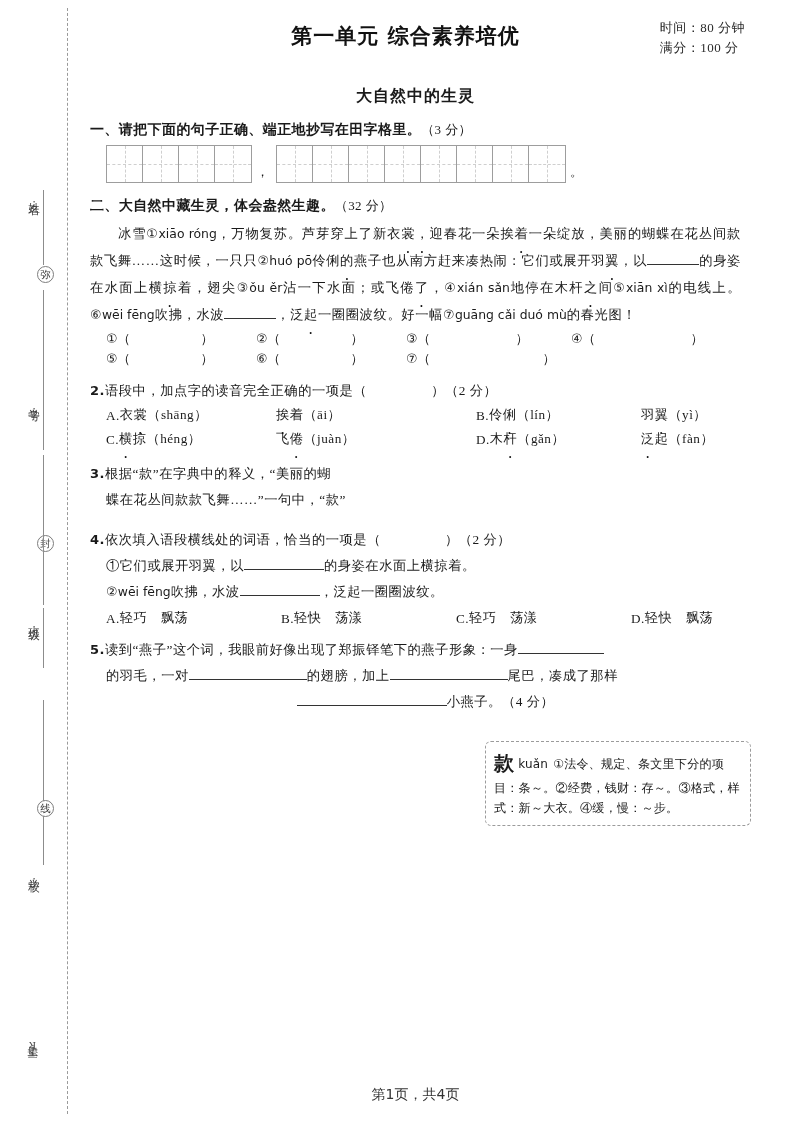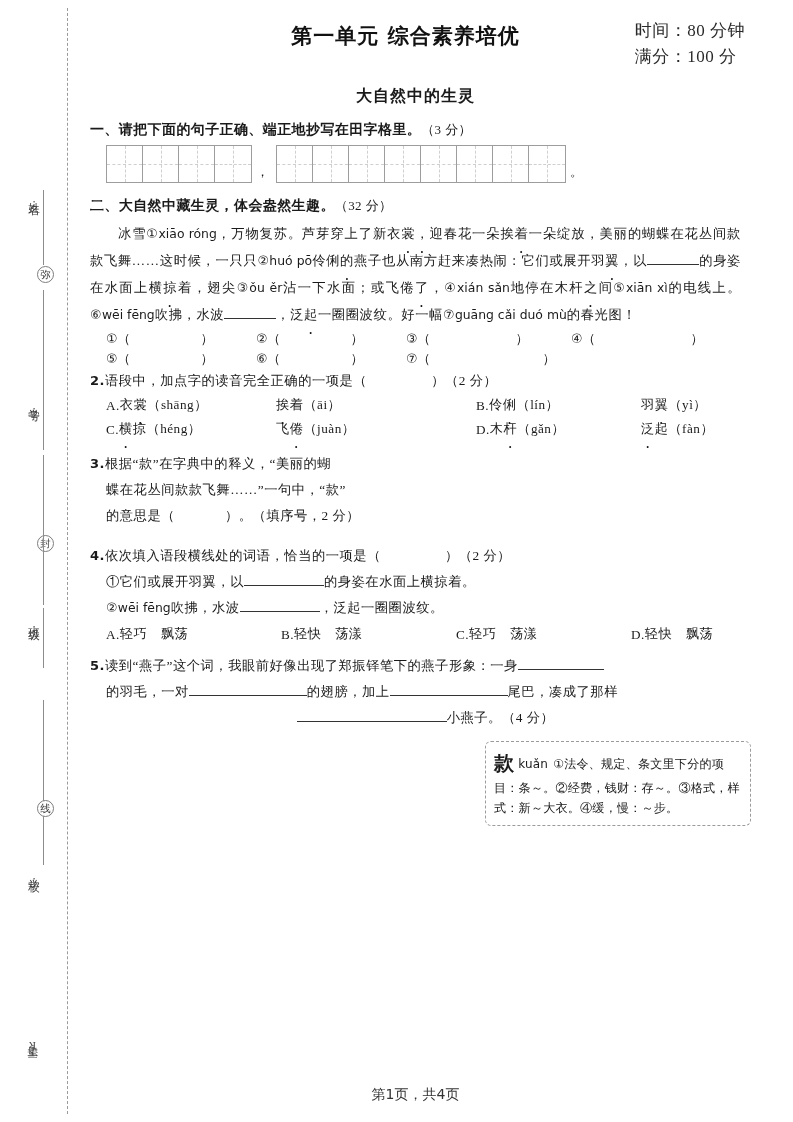--- a/index.html
+++ b/index.html
@@ -57,21 +57,21 @@
   
   .header { position: relative; height: 66px; padding-top: 18px; }
   .main-title {
     text-align: center; font-size: 21px; font-weight: bold;
     font-family: "DejaVu Sans", "Liberation Sans", sans-serif;
     letter-spacing: 1px; color: #111;
     padding-right: 20px;
   }
   .exam-meta {
     position: absolute; right: 0; top: 14px;
-    font-size: 17px; line-height: 1.55; color: #2a2a2a;
+    font-size: 13px; line-height: 1.55; color: #2a2a2a;
     text-align: left; letter-spacing: .5px;
   }
 
   
   .banner {
     margin: 6px 8px 0 6px;
     background: #f1f0ee;
     border-radius: 4px;
     padding: 7px 12px;
     font-size: 12.3px;
@@ -281,21 +281,21 @@
         <span class="brk">）</span>
       </span>
     <span class="fill-item">
         <span class="cnum">⑦</span>
         <span class="brk">（</span>
         <span class="blank-wide" style="width:112px;"></span>
         <span class="brk">）</span>
       </span>
   </div>
 
-  <div class="q" style="margin-top:0;">
+  <div class="q" style="margin-top:10px;">
     <span class="q-no">2.</span><span>语段中，加点字的读音完全正确的一项是（</span><span class="paren-blank"></span><span>）</span><span>（2 分）</span>
   </div>
   <div class="opt-row">
     <span class="opt" style="width:170px;">
       <span>A.</span>
         <span>衣<span class="dot">裳</span></span>
         <span>（shāng）</span>
     </span>
     <span class="opt" style="width:200px;">
       <span><span class="dot">挨</span>着</span>
@@ -328,21 +328,20 @@
     </span>
     <span class="opt">
       <span><span class="dot">泛</span>起</span>
         <span>（fàn）</span>
     </span>
   </div>
 
   <div class="q" style="margin-top:13px;width:400px;">
     <span class="q-no">3.</span><span>根据“款”在字典中的释义，“美丽的蝴</span>
     <div class="q-body">蝶在花丛间款款飞舞……”一句中，“款”</div>
-    <div class="q-body"><span>的意思是（</span><span class="paren-blank" style="width:50px;"></span><span>）。（填序号，2 分）</span></div>
   </div>
 
   <div class="dict-box">
     <span class="dict-head">款</span><span class="dict-py">kuǎn</span><span>①法令、规定、条文里下分的项目：条～。②经费，钱财：存～。③格式，样式：新～大衣。④缓，慢：～步。</span>
   </div>
 
   <div class="q" style="margin-top:14px;">
     <span class="q-no">4.</span><span>依次填入语段横线处的词语，恰当的一项是（</span><span class="paren-blank"></span><span>）</span><span>（2 分）</span>
     <div class="q-body"><span>①它们或展开羽翼，以</span><span class="ul-line" style="width:80px;"></span><span>的身姿在水面上横掠着。</span></div>
     <div class="q-body"><span class="cnum">②</span><span class="py">wēi fēng</span><span>吹拂，水波</span><span class="ul-line" style="width:80px;"></span><span>，泛起一圈圈波纹。</span></div>

